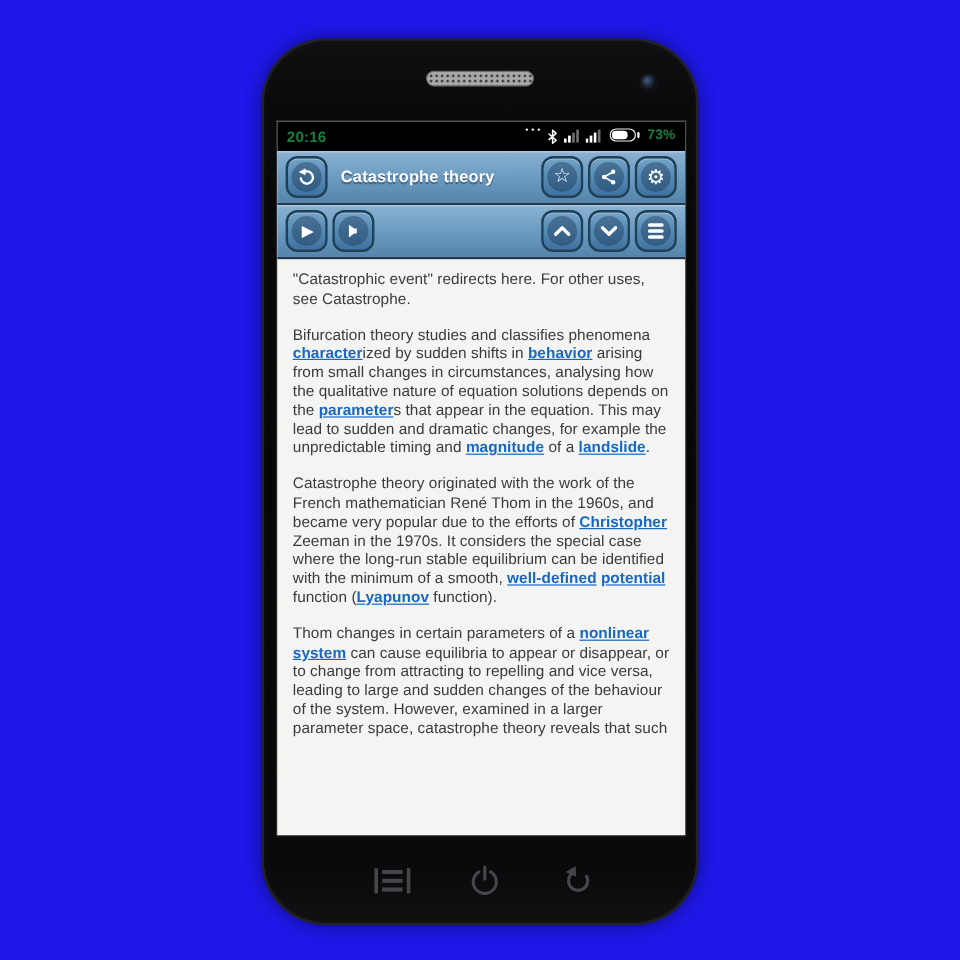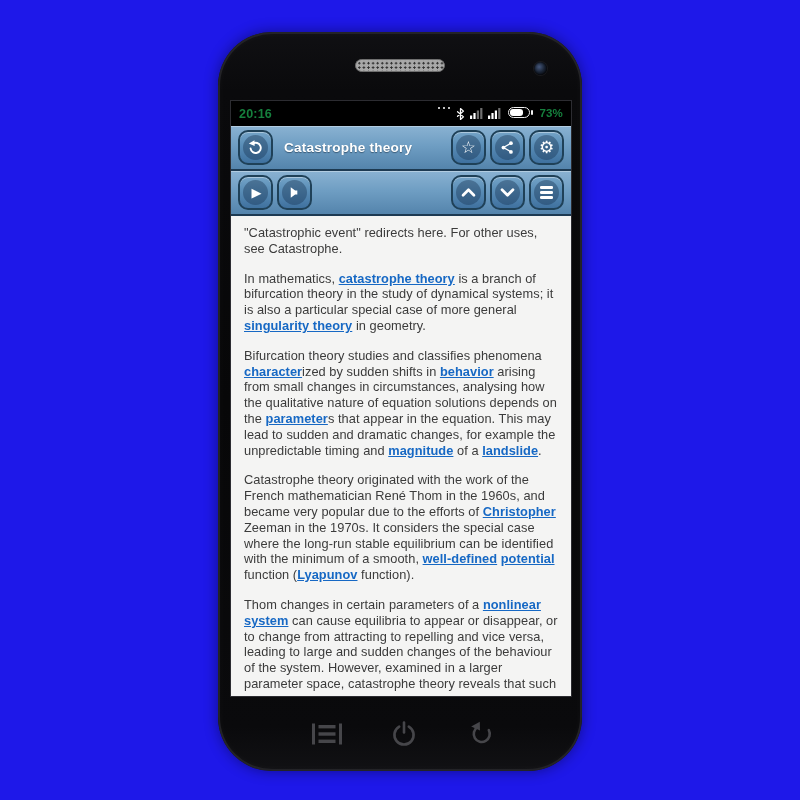--- a/index.html
+++ b/index.html
@@ -202,21 +202,20 @@
               <i></i>
               <i></i>
               <i></i>
             </span>
           </span>
       </button>
     </div>
 
     <div class="content">
         <p><span>"Catastrophic event" redirects here. For other uses, see Catastrophe.</span></p>
-        <p><span>In mathematics, </span><a class="wikilink">catastrophe theory</a><span> is a branch of bifurcation theory in the study of dynamical systems; it is also a particular special case of more general </span><a class="wikilink">singularity theory</a><span> in geometry.</span></p>
         <p><span>Bifurcation theory studies and classifies phenomena </span><a class="wikilink">character</a><span>ized by sudden shifts in </span><a class="wikilink">behavior</a><span> arising from small changes in circumstances, analysing how the qualitative nature of equation solutions depends on the </span><a class="wikilink">parameter</a><span>s that appear in the equation. This may lead to sudden and dramatic changes, for example the unpredictable timing and </span><a class="wikilink">magnitude</a><span> of a </span><a class="wikilink">landslide</a><span>.</span></p>
         <p><span>Catastrophe theory originated with the work of the French mathematician René Thom in the 1960s, and became very popular due to the efforts of </span><a class="wikilink">Christopher</a><span> Zeeman in the 1970s. It considers the special case where the long-run stable equilibrium can be identified with the minimum of a smooth, </span><a class="wikilink">well-defined</a><span> </span><a class="wikilink">potential</a><span> function (</span><a class="wikilink">Lyapunov</a><span> function).</span></p>
         <p><span>Thom changes in certain parameters of a </span><a class="wikilink">nonlinear system</a><span> can cause equilibria to appear or disappear, or to change from attracting to repelling and vice versa, leading to large and sudden changes of the behaviour of the system. However, examined in a larger parameter space, catastrophe theory reveals that such</span></p>
       </div>
 
   </div>
 
   <div class="chin">
     <span class="nav-ic">
       <svg width="32" height="24" viewBox="0 0 32 24">

